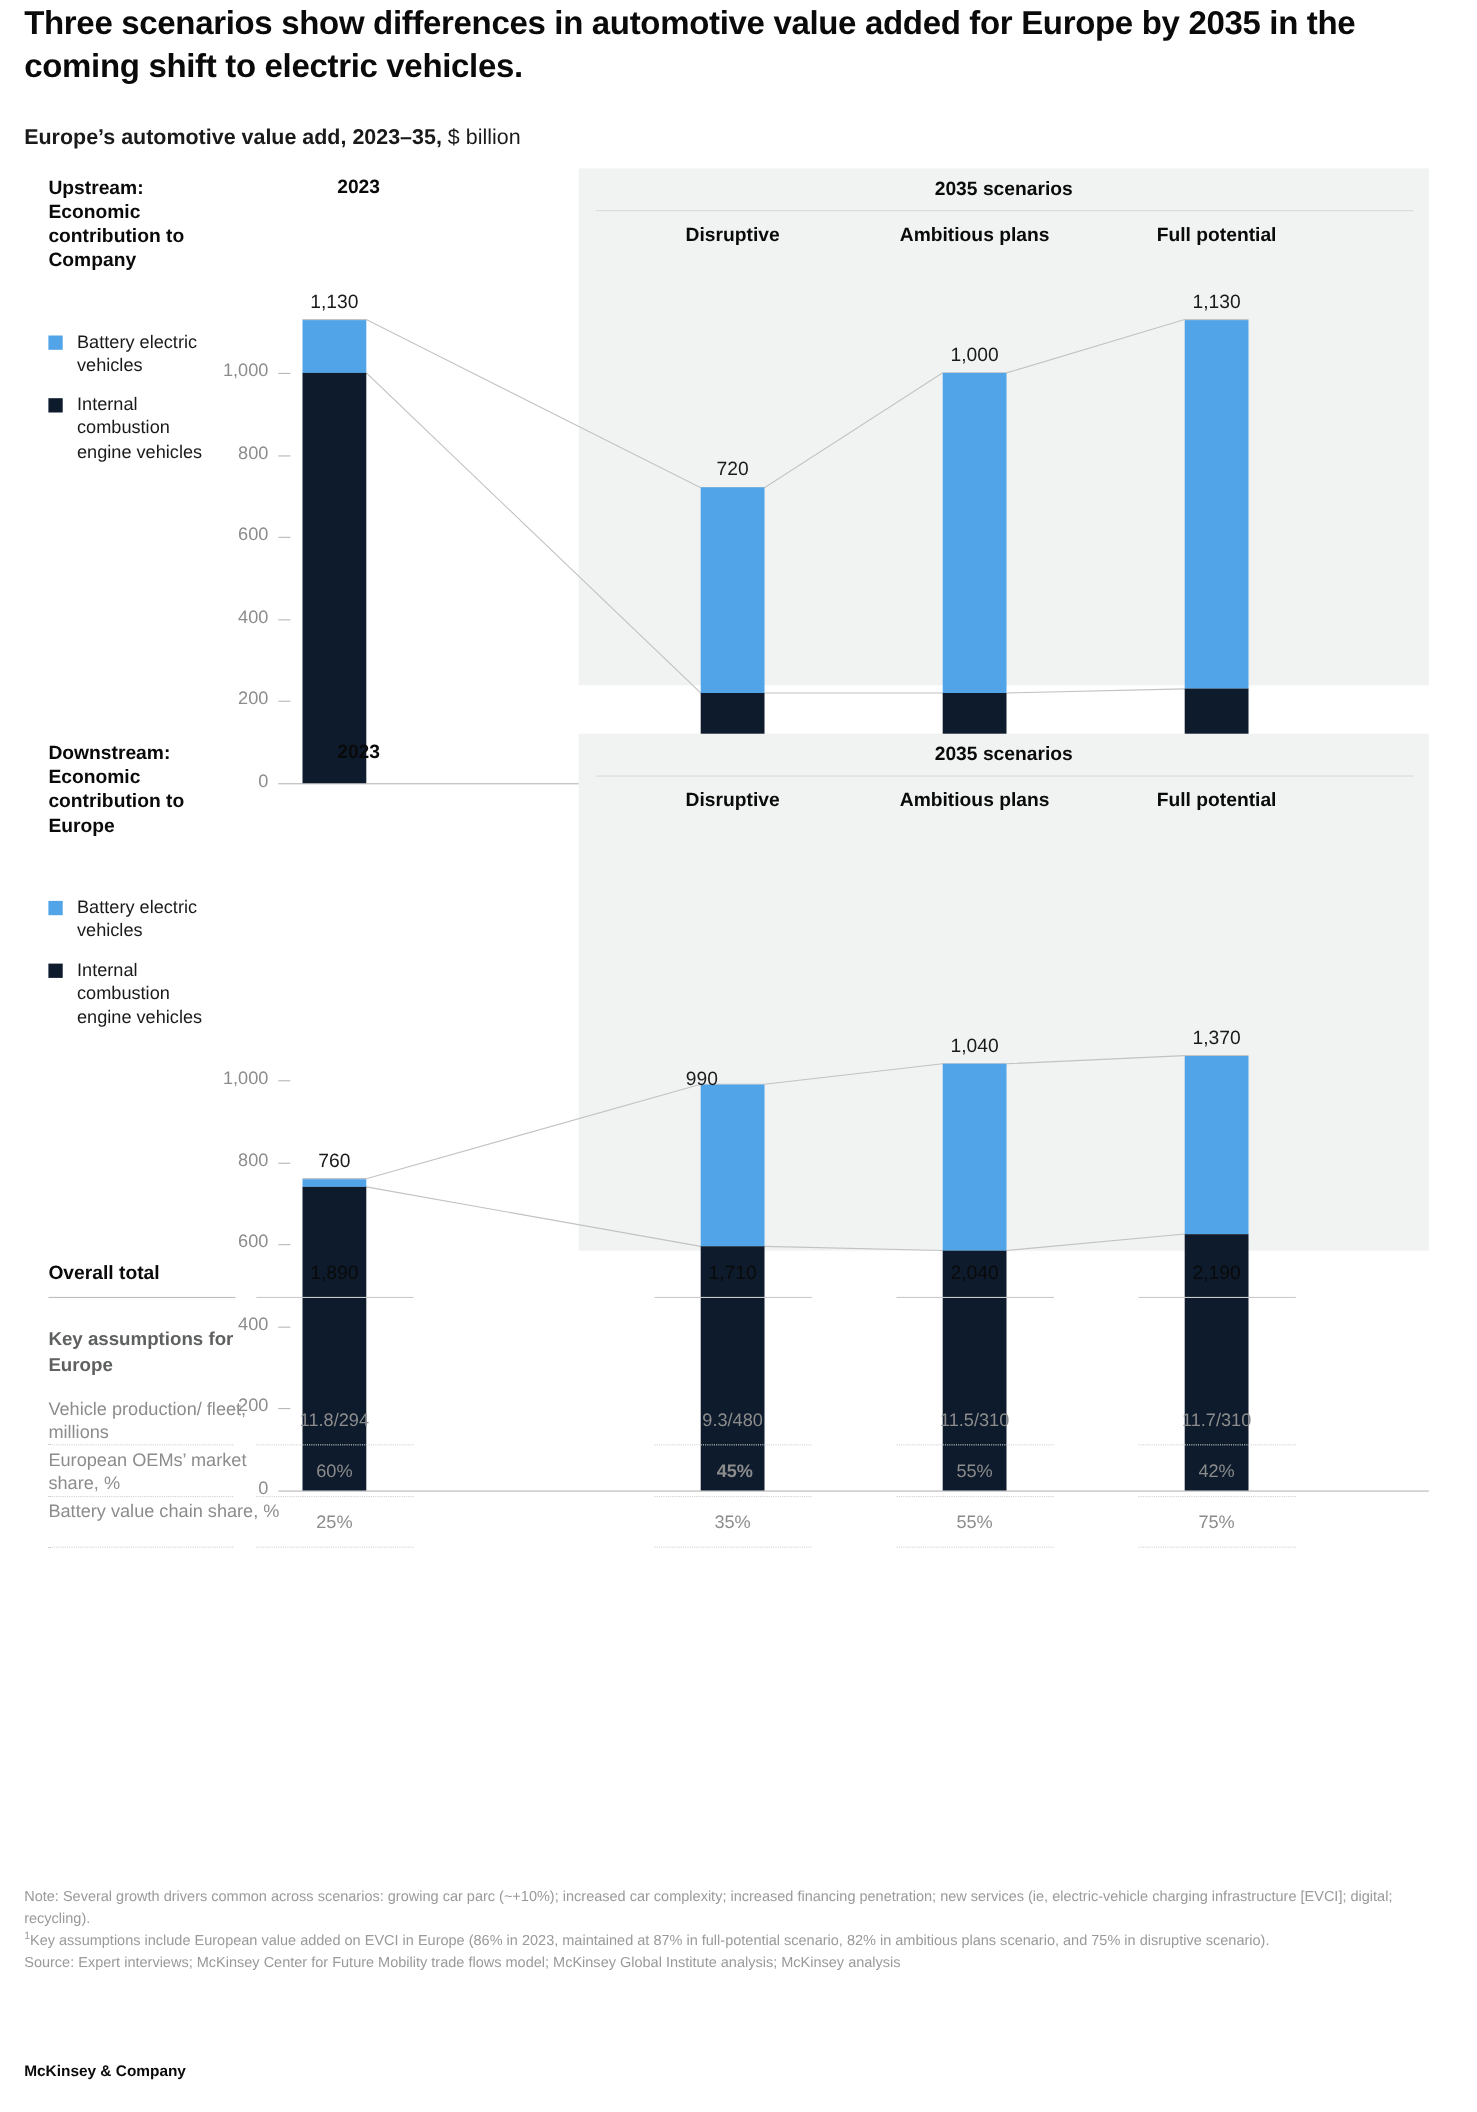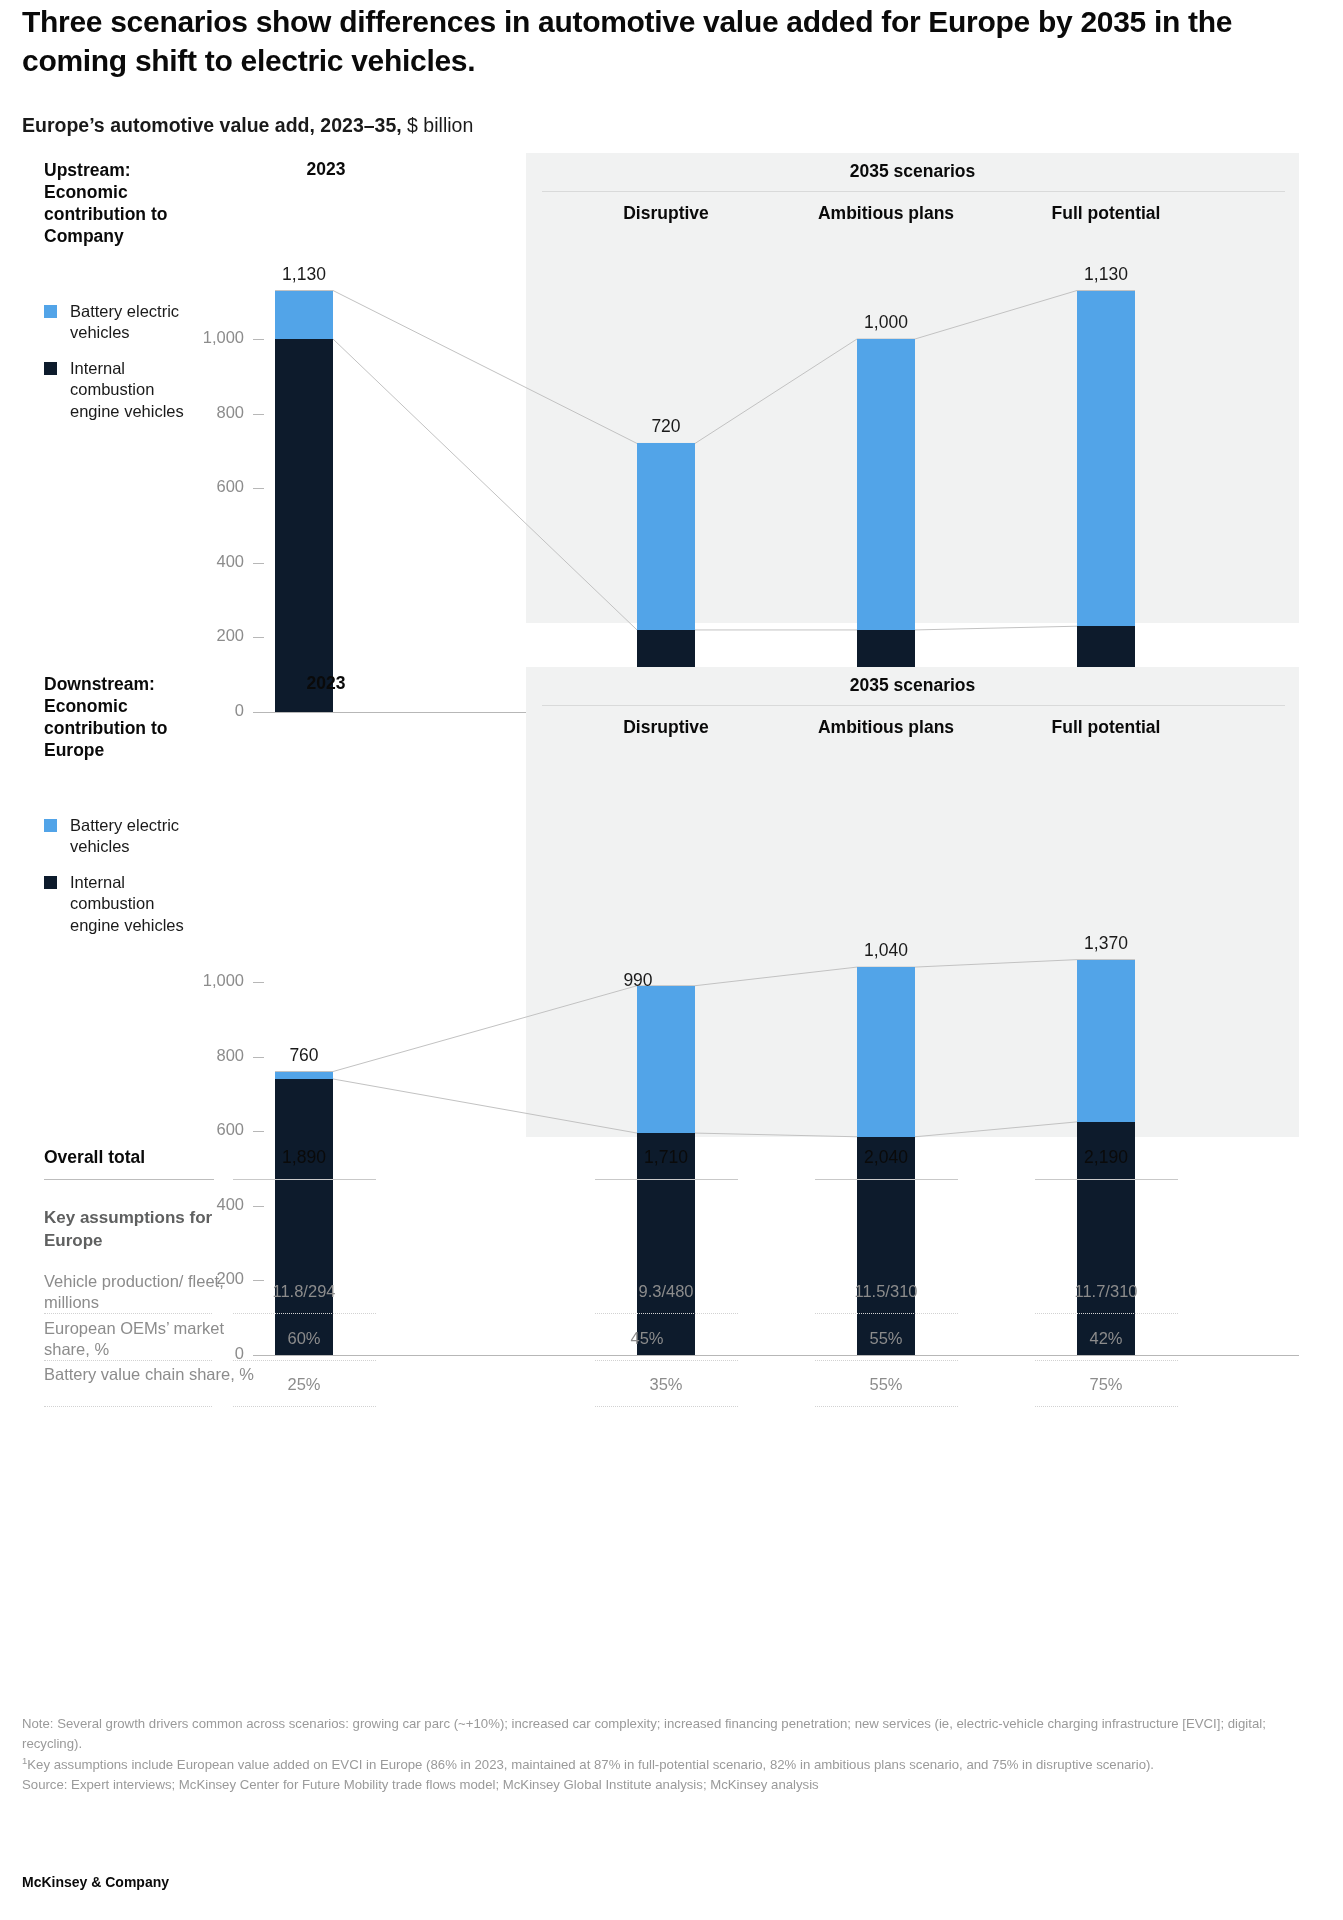--- a/index.html
+++ b/index.html
@@ -278,21 +278,21 @@
       <div class="ka-val" style="left: 559px; top: 141px;">9.3/480</div>
       <div class="ka-val" style="left: 779px; top: 141px;">11.5/310</div>
       <div class="ka-val" style="left: 999px; top: 141px;">11.7/310</div>
       <div class="dotrule" style="left: 22px; width: 168px; top: 172px;"></div>
       <div class="dotrule" style="left: 211px; width: 143px; top: 172px;"></div>
       <div class="dotrule" style="left: 573px; width: 143px; top: 172px;"></div>
       <div class="dotrule" style="left: 793px; width: 143px; top: 172px;"></div>
       <div class="dotrule" style="left: 1013px; width: 143px; top: 172px;"></div>
       <div class="ka-label" style="top: 177px;">European OEMs’ market share, %</div>
       <div class="ka-val" style="left: 197px; top: 188px;">60%</div>
-      <div class="ka-val" style="left: 540px; top: 188px;">45%</div>
+      <div class="ka-val" style="left: 561px; top: 188px; font-weight: bold;">45%</div>
       <div class="ka-val" style="left: 779px; top: 188px;">55%</div>
       <div class="ka-val" style="left: 999px; top: 188px;">42%</div>
       <div class="dotrule" style="left: 22px; width: 168px; top: 219px;"></div>
       <div class="dotrule" style="left: 211px; width: 143px; top: 219px;"></div>
       <div class="dotrule" style="left: 573px; width: 143px; top: 219px;"></div>
       <div class="dotrule" style="left: 793px; width: 143px; top: 219px;"></div>
       <div class="dotrule" style="left: 1013px; width: 143px; top: 219px;"></div>
       <div class="ka-label" style="top: 223px;">Battery value chain share, %</div>
       <div class="ka-val" style="left: 197px; top: 234px;">25%</div>
       <div class="ka-val" style="left: 559px; top: 234px;">35%</div>

